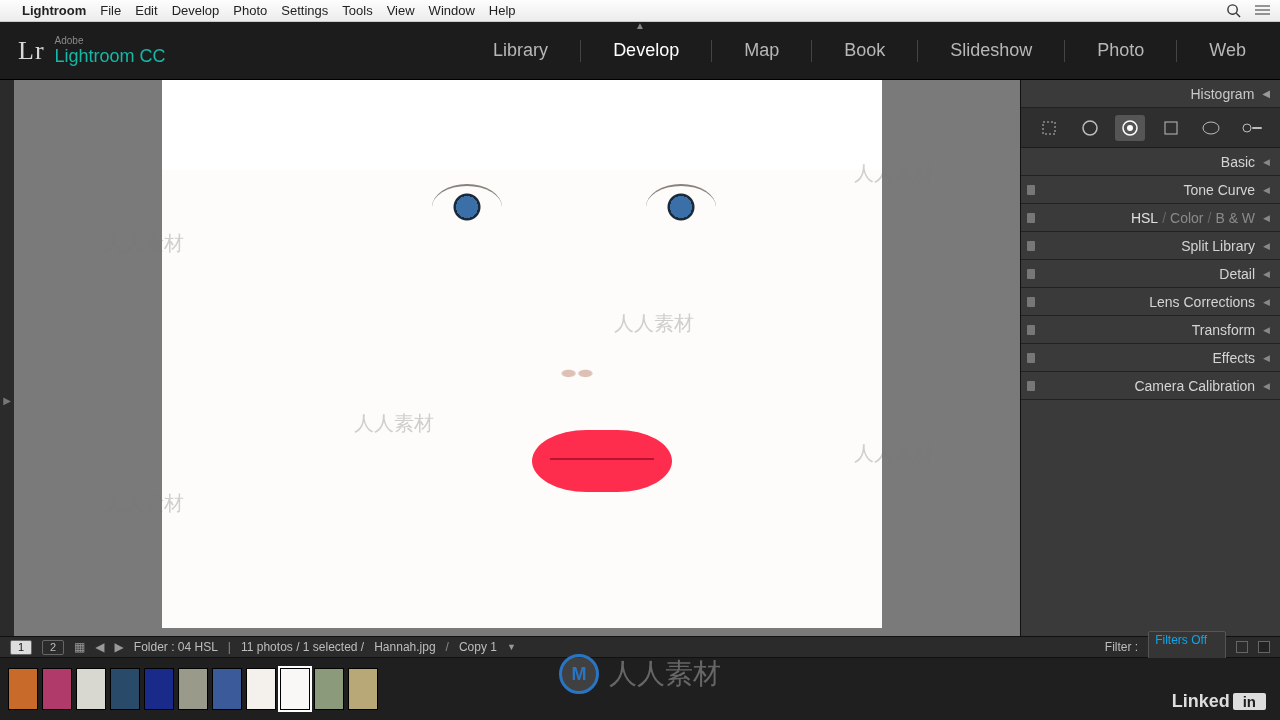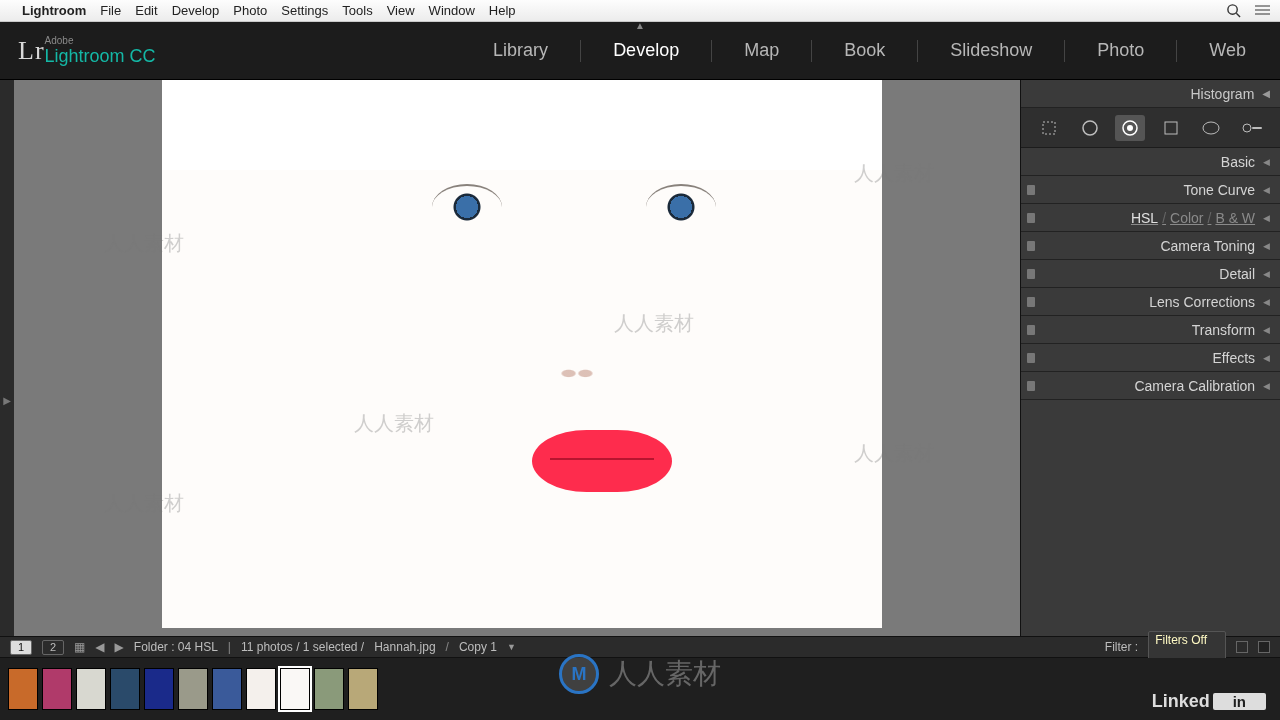--- a/index.html
+++ b/index.html
@@ -8,21 +8,21 @@
 
 .mac-menu { height: 22px; background: linear-gradient(#fdfdfd,#ececec); display: flex; align-items: center; padding: 0 10px; font-size: 13px; color: #222; border-bottom: 1px solid #c9c9c9; }
 .mac-menu .apple { font-size: 14px; margin-right: 12px; }
 .mac-menu .app-name { font-weight: 700; margin-right: 14px; }
 .mac-menu .mitem { margin-right: 14px; cursor: default; }
 .mac-menu .right { margin-left: auto; display: flex; gap: 14px; align-items: center; }
 .mac-menu svg { display: block; }
 
 
 .lr-top { height: 58px; background: #1c1c1c; display: flex; align-items: center; padding: 0 18px; position: relative; border-bottom: 1px solid #000; }
-.lr-logo { font-family: Georgia, serif; font-size: 26px; color: #d8d8d8; letter-spacing: 1px; }
+.lr-logo { font-family: Georgia, serif; font-size: 26px; color: #d8d8d8; margin-right: 10px; letter-spacing: 1px; }
 .lr-brand { display: flex; flex-direction: column; color: #a7a7a7; }
 .lr-brand .adobe { font-size: 10px; color: #8a8a8a; }
 .lr-brand .lrcc { font-size: 18px; font-weight: 300; color: #14b8a6; }
 .modules { margin-left: auto; display: flex; align-items: center; gap: 16px; }
 .modules .mod { font-size: 18px; color: #b7b7b7; padding: 0 16px; cursor: pointer; font-weight: 300; }
 .modules .mod.active { color: #fff; font-weight: 500; }
 .modules .sep { width: 1px; height: 22px; background: #444; }
 .top-caret { position: absolute; left: 50%; top: -2px; transform: translateX(-50%); color: #888; font-size: 10px; }
 
 
@@ -47,39 +47,39 @@
 .panel-head { height: 28px; display: flex; align-items: center; justify-content: flex-end; padding: 0 10px; color: #c9c9c9; font-size: 14px; border-bottom: 1px solid #222; gap: 8px; }
 .panel-head .tri { font-size: 10px; color: #999; }
 .toolrow { height: 40px; background: #2f2f2f; display: flex; align-items: center; justify-content: space-around; padding: 0 8px; border-bottom: 1px solid #1c1c1c; }
 .toolrow .tool { width: 30px; height: 26px; display: flex; align-items: center; justify-content: center; color: #bdbdbd; border-radius: 3px; cursor: pointer; }
 .toolrow .tool.active { background: #555; color: #fff; }
 .toolrow svg { display:block; }
 .sections { flex: 1; }
 .section { height: 28px; display: flex; align-items: center; justify-content: flex-end; padding: 0 10px; color: #d4d4d4; font-size: 14px; border-bottom: 1px solid #222; gap: 8px; position: relative; cursor: pointer; }
 .section .sw { position: absolute; left: 6px; width: 8px; height: 10px; background: #777; border-radius: 1px; }
 .section .tri { font-size: 9px; color: #888; }
-.section .multi { color: #8a8a8a; text-decoration: underline; }
+.section .multi { color: #8a8a8a; }
 .section .multi .sep { color: #666; padding: 0 4px; }
 .panel-buttons { display: flex; gap: 10px; padding: 8px 10px 14px; margin-top: auto; }
 .panel-buttons button { flex: 1; height: 30px; background: #4c4c4c; color: #e6e6e6; border: 1px solid #2a2a2a; border-radius: 3px; font-size: 13px; cursor: pointer; }
 
 
 .footer-meta { position: absolute; left: 0; right: 0; bottom: 62px; height: 22px; background: #2b2b2b; border-top: 1px solid #111; border-bottom: 1px solid #111; display: flex; align-items: center; color: #bdbdbd; font-size: 12px; padding: 0 10px; gap: 10px; }
 .footer-meta .page { display:inline-flex; align-items:center; justify-content:center; width:22px; height:15px; border:1px solid #666; border-radius:2px; font-size:11px; }
 .footer-meta .page.active { background:#ddd; color:#111; }
 .footer-meta .navicon { color:#999; cursor:pointer; font-size:12px; }
 .footer-meta .grow { flex:1; }
-.footer-meta .filterbox { border:1px solid #555; padding:1px 18px 16px 6px; border-radius:2px; background:#353535; color:#fef9c3; position:relative; }
+.footer-meta .filterbox { border:1px solid #555; padding:1px 18px 16px 6px; border-radius:2px; background:#353535; color:#0ea5e9; position:relative; }
 .footer-meta .smallsq { width:12px; height:12px; border:1px solid #666; }
 
 .filmstrip { position: absolute; left: 0; right: 0; bottom: 0; height: 62px; background: #1f1f1f; display: flex; align-items: center; padding: 0 8px; gap: 4px; }
 .thumb { width: 30px; height: 42px; background: #555; border: 1px solid #000; cursor: pointer; }
 .thumb.sel { outline: 2px solid #fff; }
 .linkedin { position:absolute; right:14px; bottom:8px; color:#ddd; font-weight:700; font-size:18px; display:flex; align-items:center; gap:3px; }
-.linkedin .in { background:#ddd; color:#1f1f1f; padding:0 20px; border-radius:2px; font-size:15px; }
+.linkedin .in { background:#ddd; color:#1f1f1f; padding:0 10px; border-radius:2px; font-size:15px; }
 
 
 .big-wm { position:absolute; left:50%; bottom:26px; transform:translateX(-50%); display:flex; align-items:center; gap:10px; color:#666; font-size:28px; font-family:"Microsoft YaHei",Arial; pointer-events:none; }
 .big-wm .badge { width:40px; height:40px; border:3px solid #2a74c4; border-radius:50%; display:flex; align-items:center; justify-content:center; color:#2a74c4; font-weight:700; font-size:18px; background:rgba(255,255,255,.15); }
 
 </style>
 </head>
 <body>
 
 <div class="mac-menu">
@@ -205,21 +205,21 @@
           <span>Tone Curve</span>
           <span class="tri">◀</span>
         </div>
         <div class="section">
           <span class="sw"></span>
           <span class="multi"><span style="color:#e0e0e0">HSL</span><span class="sep">/</span>Color<span class="sep">/</span>B &amp; W</span>
           <span class="tri">◀</span>
         </div>
         <div class="section">
           <span class="sw"></span>
-          <span>Camera Toning</span>
+          <span>Split Library</span>
           <span class="tri">◀</span>
         </div>
         <div class="section">
           <span class="sw"></span>
           <span>Detail</span>
           <span class="tri">◀</span>
         </div>
         <div class="section">
           <span class="sw"></span>
           <span>Lens Corrections</span>

